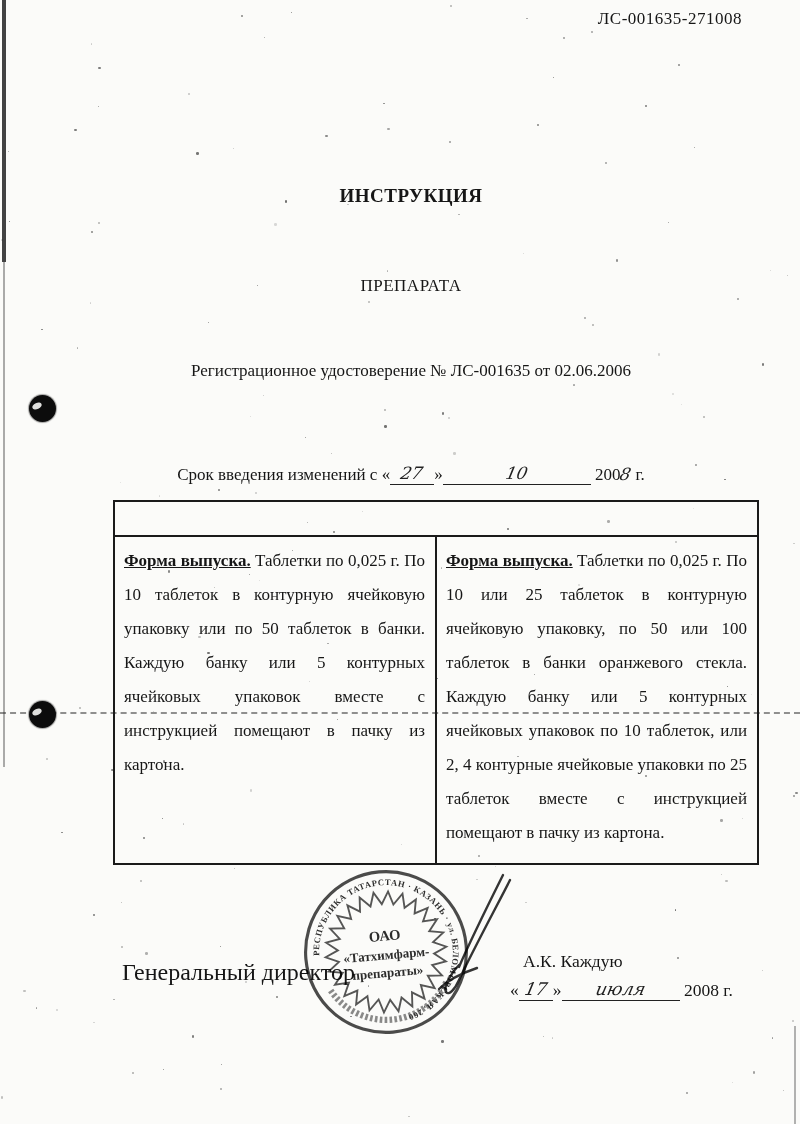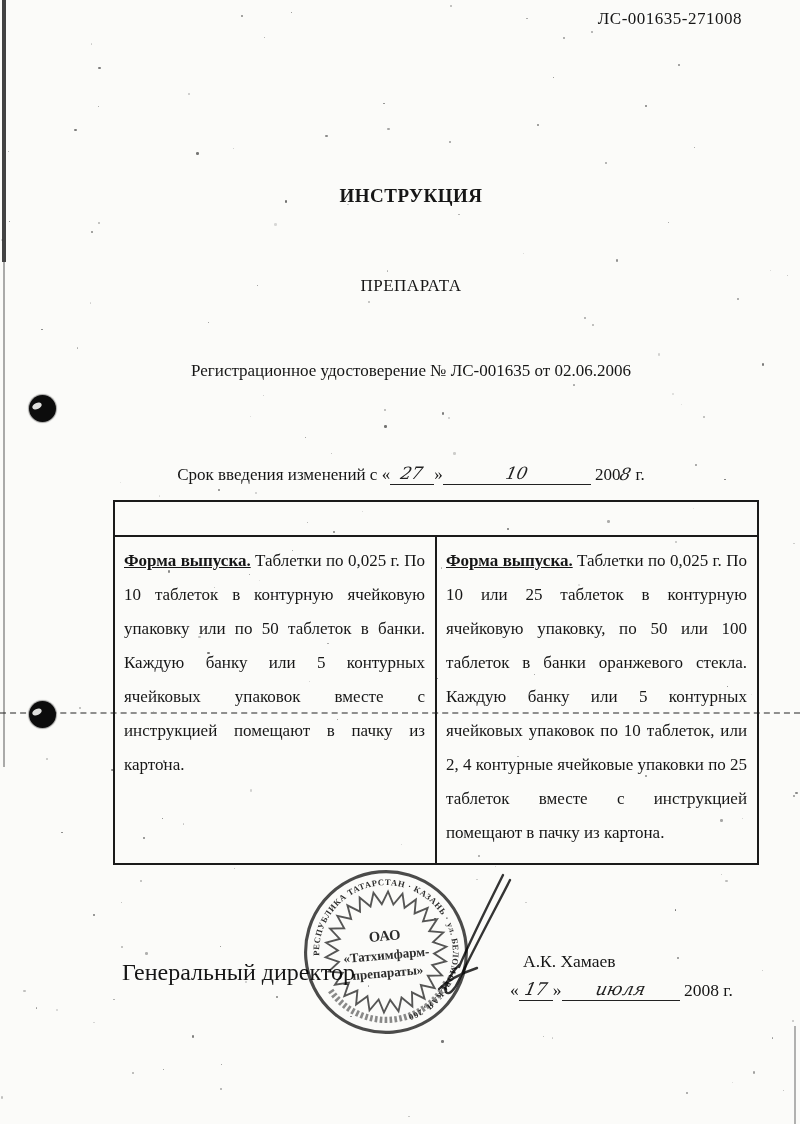--- a/index.html
+++ b/index.html
@@ -251,21 +251,21 @@
     <div class="tbody">
       <div class="td first"><span class="lead">Форма выпуска.</span><span> Таблетки по 0,025 г. По 10 таблеток в контурную ячейковую упаковку или по 50 таблеток в банки. Каждую банку или 5 контурных ячейковых упаковок вместе с инструкцией помещают в пачку из картона.</span></div>
       <div class="td"><span class="lead">Форма выпуска.</span><span> Таблетки по 0,025 г. По 10 или 25 таблеток в контурную ячейковую упаковку, по 50 или 100 таблеток в банки оранжевого стекла. Каждую банку или 5 контурных ячейковых упаковок по 10 таблеток, или 2, 4 контурные ячейковые упаковки по 25 таблеток вместе с инструкцией помещают в пачку из картона.</span></div>
     </div>
   </div>
 
   <div class="abs director">
     <div>Генеральный директор</div>
   </div>
 
-  <div class="abs signer-name">А.К. Хамаев</div>
+  <div class="abs signer-name">А.К. Каждую</div>
 
   <div class="abs sign-date">
     <span>«</span><span class="blank date-day-blank"><span class="hand">17</span></span><span>»</span><span class="blank date-month-blank"><span class="hand">июля</span></span>
     <span>2008 г.</span>
   </div>
 
   <svg class="abs stamp" viewBox="0 0 180 180">
     <circle cx="90" cy="90" r="77" fill="none" stroke="#1a1a1a" stroke-width="3" opacity=".85"></circle>
     <path id="ringPath" d="M 26,90 A 64,64 0 1 1 154,90 A 64,64 0 1 1 26,90" fill="none"></path>
     <text font-size="8.2" font-weight="bold" fill="#1a1a1a" letter-spacing="0.6" font-family="Liberation Serif, DejaVu Serif, serif">

